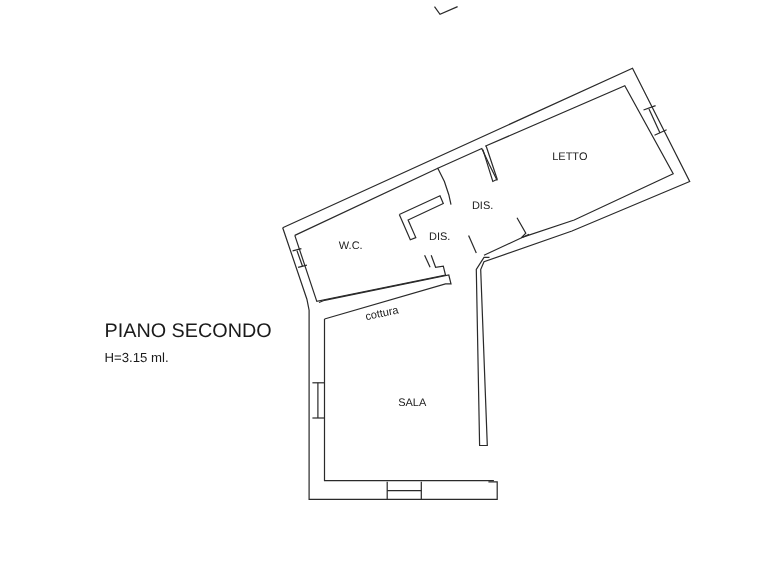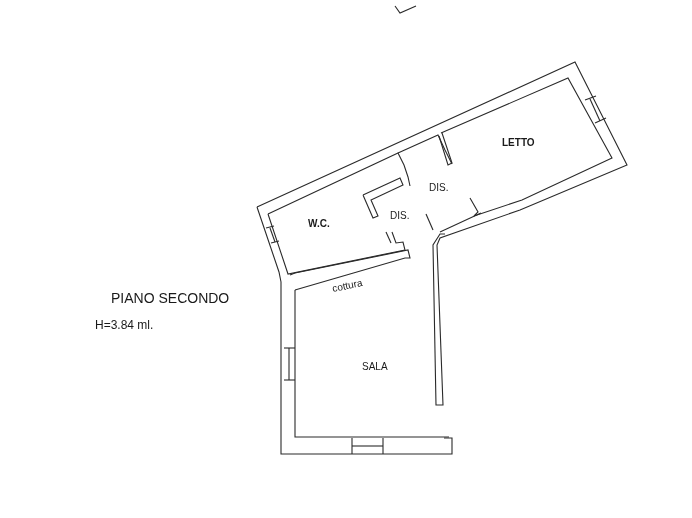--- a/index.html
+++ b/index.html
@@ -1,27 +1,27 @@
 <!DOCTYPE html>
 <html><head>
 <meta charset="utf-8">
 <style>
   html,body{margin:0;padding:0;background:#ffffff;}
   body{width:692px;height:518px;position:relative;overflow:hidden;font-family:"Liberation Sans",sans-serif;}
   svg{position:absolute;left:0;top:0;}
   .wall{fill:none;stroke:#2a2a2a;stroke-width:1.1;stroke-linejoin:miter;}
   .lbl{position:absolute;color:#1a1a1a;font-size:10px;white-space:nowrap;}
-  .title{position:absolute;left:111px;top:290px;font-size:14px;color:#1a1a1a;}
+  .title{position:absolute;left:95px;top:290px;font-size:18px;color:#1a1a1a;}
   .height{position:absolute;left:95px;top:318px;font-size:12px;color:#1a1a1a;}
 </style>
 </head>
 <body>
 
 <div class="title">PIANO SECONDO</div>
-<div class="height">H=3.84 ml.</div>
+<div class="height">H=3.15 ml.</div>
 
 <svg width="692" height="518" viewBox="0 0 692 518">
 
   <polyline class="wall" points="395,6 400,13 416,6"></polyline>
 
   <polyline class="wall" points="257,207 575,62 627,165 520,210 440,238 437,245 443,405 436,405 433,245 440,234 445,234"></polyline>
 
   <polyline class="wall" points="257,207 279,272 281,282 281,454 452,454 452,438 444,438"></polyline>
 
   <polyline class="wall" points="268,214 398,153 404,165 408,177 410,186"></polyline>
@@ -48,18 +48,18 @@
 
   <line class="wall" x1="284" y1="348" x2="295" y2="348"></line>
   <line class="wall" x1="284" y1="380" x2="295" y2="380"></line>
   <line class="wall" x1="289" y1="348" x2="289" y2="380"></line>
 
   <line class="wall" x1="352" y1="438" x2="352" y2="454"></line>
   <line class="wall" x1="383" y1="438" x2="383" y2="454"></line>
   <line class="wall" x1="352" y1="446" x2="383" y2="446"></line>
 </svg>
 
-<div class="lbl" style="left:502px;top:137px;font-weight:bold;">LETTO</div>
+<div class="lbl" style="left:502px;top:137px;">LETTO</div>
 <div class="lbl" style="left:429px;top:182px;">DIS.</div>
 <div class="lbl" style="left:390px;top:210px;">DIS.</div>
-<div class="lbl" style="left:308px;top:218px;font-weight:bold;">W.C.</div>
+<div class="lbl" style="left:308px;top:218px;">W.C.</div>
 <div class="lbl" style="left:332px;top:280px;transform:rotate(-12deg);">cottura</div>
 <div class="lbl" style="left:362px;top:361px;">SALA</div>
 
 </body></html>

